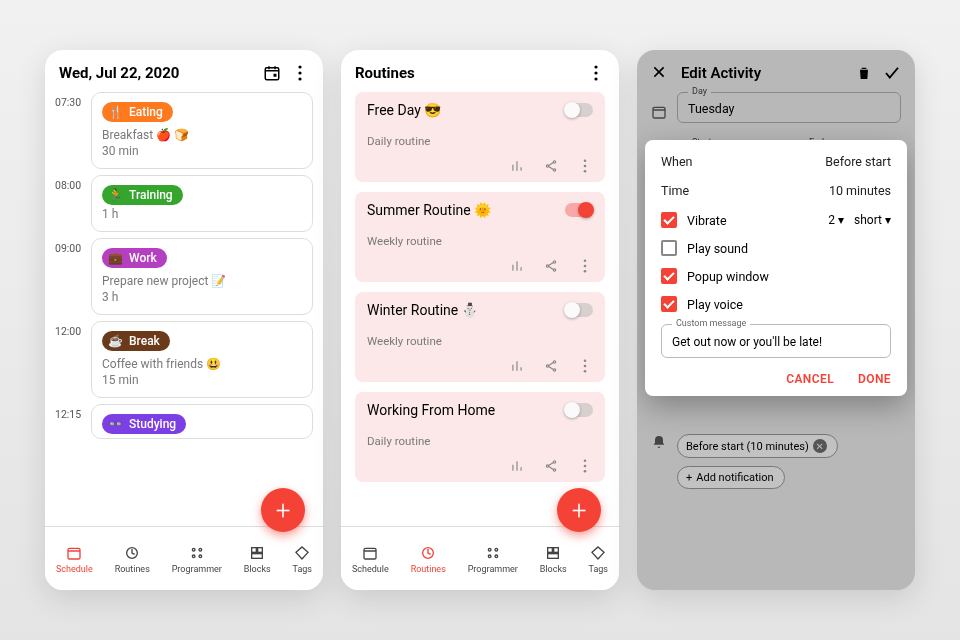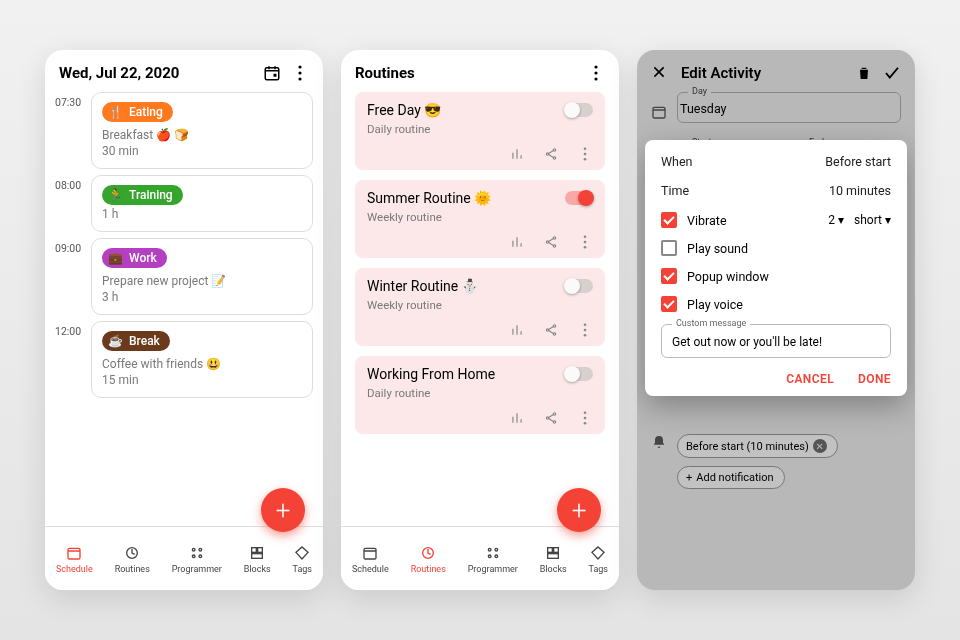--- a/index.html
+++ b/index.html
@@ -32,33 +32,33 @@
   .bn-item { display:flex; flex-direction:column; align-items:center; gap:2px; font-size:9px; color:#444; }
   .bn-item.active { color:#f44336; }
   .bn-ic { width:18px; height:18px; display:flex; align-items:center; justify-content:center; }
   
   .s2-header { display:flex; align-items:center; padding:14px 14px 10px 14px; }
   .s2-title { font-weight:700; font-size:15px; flex:1; }
   .s2-body { flex:1; overflow:hidden; padding: 0 14px; }
   .s2-card { background:#fce8e8; border-radius:8px; padding:10px 12px 8px 12px; margin-bottom:10px; }
   .s2-row1 { display:flex; align-items:center; }
   .s2-name { font-size:14px; flex:1; }
-  .s2-sub { font-size:11.5px; color:#7a7a7a; margin-top:4px; }
+  .s2-sub { font-size:11.5px; color:#7a7a7a; margin-top:16px; }
   .switch { width:28px; height:14px; border-radius:8px; background:#d8cfcf; position:relative; }
   .switch.on { background:#f9a8a8; }
   .switch .knob { position:absolute; width:16px; height:16px; border-radius:50%; background:#fafafa; top:-1px; left:-1px; box-shadow:0 1px 3px rgba(0,0,0,.3); }
   .switch.on .knob { background:#f44336; left:13px; }
   .s2-actions { display:flex; justify-content:flex-end; gap:18px; margin-top:10px; color:#888; }
   .s2-ic { width:16px; height:16px; display:flex; align-items:center; justify-content:center; }
   
   .s3-header { display:flex; align-items:center; padding:14px 14px 10px 14px; }
   .s3-close { width:18px; height:18px; margin-right:12px; }
   .s3-title { font-weight:600; font-size:15px; flex:1; }
   .s3-body { flex:1; padding: 0 14px; position:relative; }
-  .s3-field { border:1px solid #888; border-radius:6px; margin-bottom:10px; position:relative; padding:8px 10px 6px 2px; background:transparent; }
+  .s3-field { border:1px solid #888; border-radius:6px; margin-bottom:10px; position:relative; padding:8px 10px 6px 10px; background:transparent; }
   .s3-label { position:absolute; top:-7px; left:10px; font-size:9px; background:#b8b8b8; padding:0 4px; color:#333; }
   .s3-val { font-size:12.5px; }
   .s3-row { display:flex; align-items:center; gap:8px; margin-bottom:10px; }
   .s3-row .lead-ic { width:18px; height:18px; color:#555; flex-shrink:0; }
   .s3-se { display:flex; gap:10px; }
   .s3-se .s3-field { flex:1; }
   .s3-chips { display:flex; flex-wrap:wrap; gap:8px; margin-left:26px; }
   .s3-chip { border:1px solid #777; border-radius:16px; padding:4px 10px 4px 8px; font-size:11px; display:inline-flex; align-items:center; gap:4px; background:rgba(255,255,255,.15); }
   .s3-chip .xic { width:14px; height:14px; background:#555; border-radius:50%; color:#b8b8b8; display:flex; align-items:center; justify-content:center; font-size:10px; }
   .popup {
@@ -140,20 +140,29 @@
       <div class="s1-time">12:00</div>
       <div class="s1-card">
         <span class="s1-chip" style="background:#6a3a1a">
           <span class="cicon">☕</span>
           <span>Break</span>
         </span>
         <div class="s1-sub">Coffee with friends 😃</div>
         <div class="s1-dur">15 min</div>
       </div>
     </div>
+    <div class="s1-row">
+      <div class="s1-time">12:15</div>
+      <div class="s1-card" style="padding-bottom:4px">
+        <span class="s1-chip" style="background:#7b3fe4">
+          <span class="cicon">👓</span>
+          <span>Studying</span>
+        </span>
+      </div>
+    </div>
   </div>
 
   <div class="fab">+</div>
 
   <div class="bottom-nav">
     <div class="bn-item active">
       <div class="bn-ic">
           <svg width="16" height="16" viewBox="0 0 24 24" fill="none" stroke="currentColor" stroke-width="2">
             <rect x="3" y="5" width="18" height="16" rx="2"></rect>
             <path d="M3 9h18"></path>

